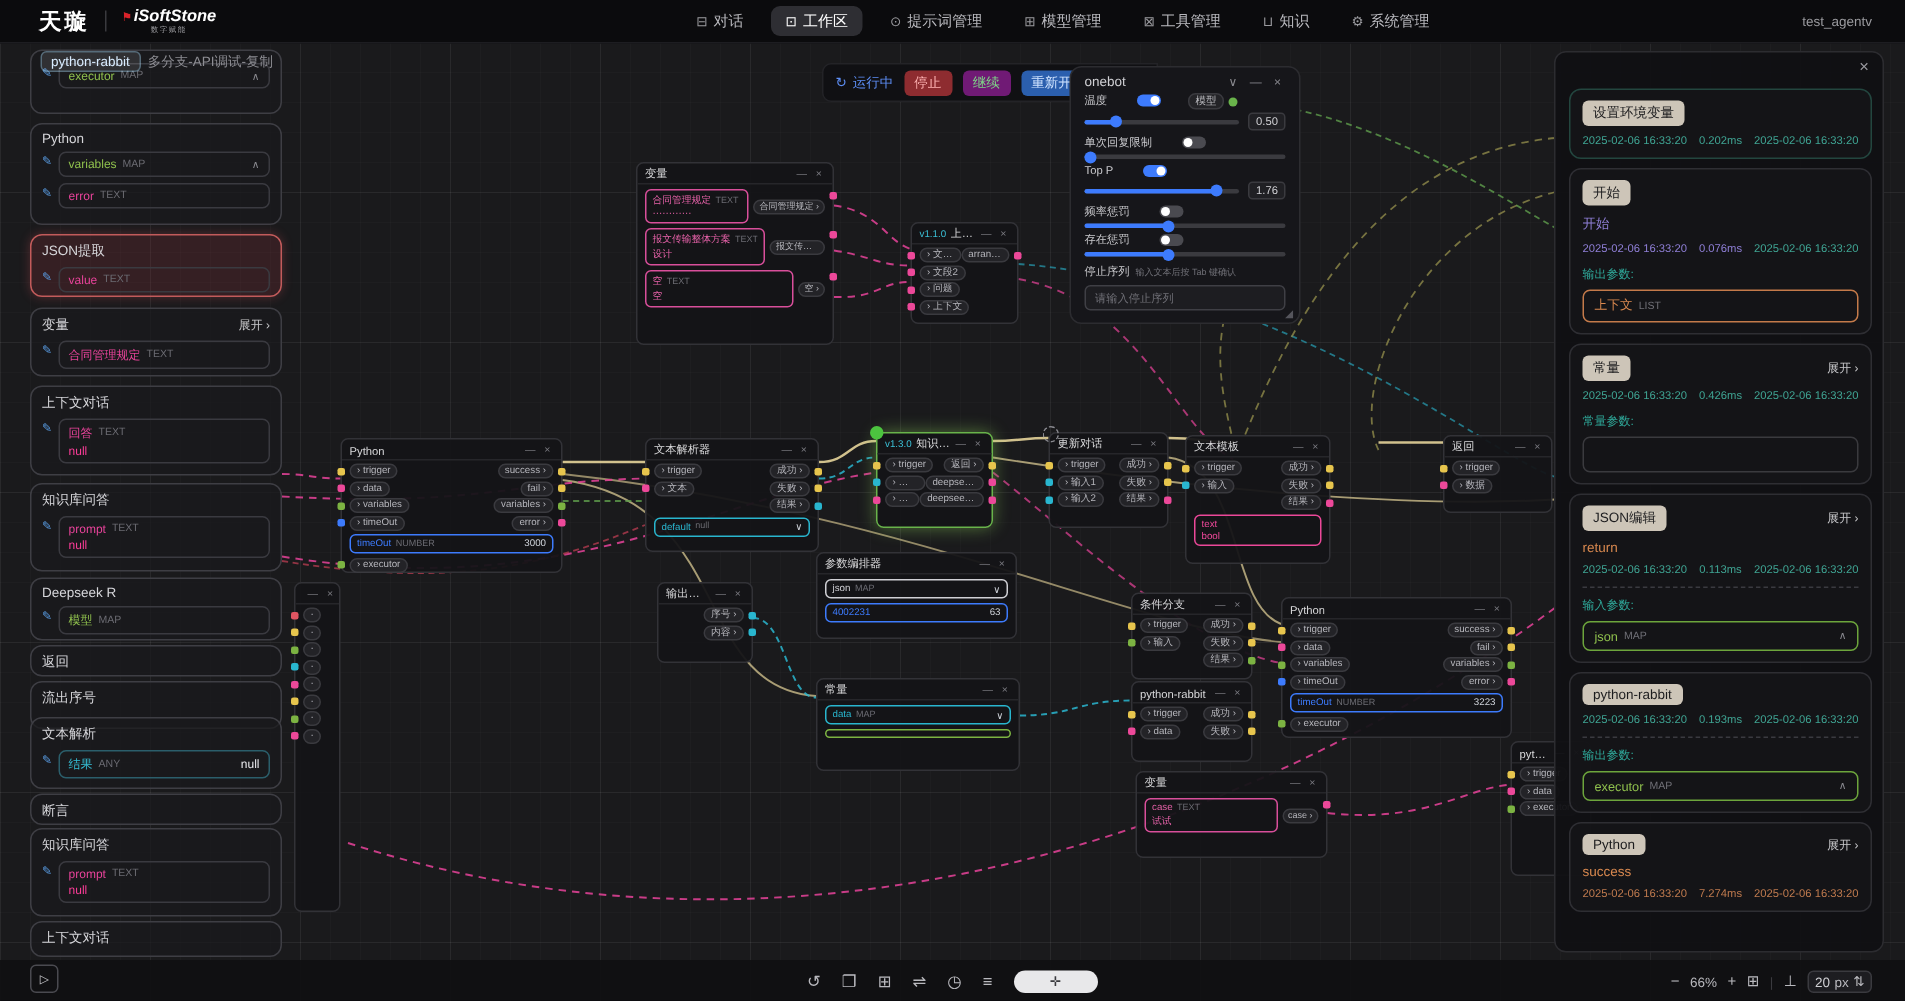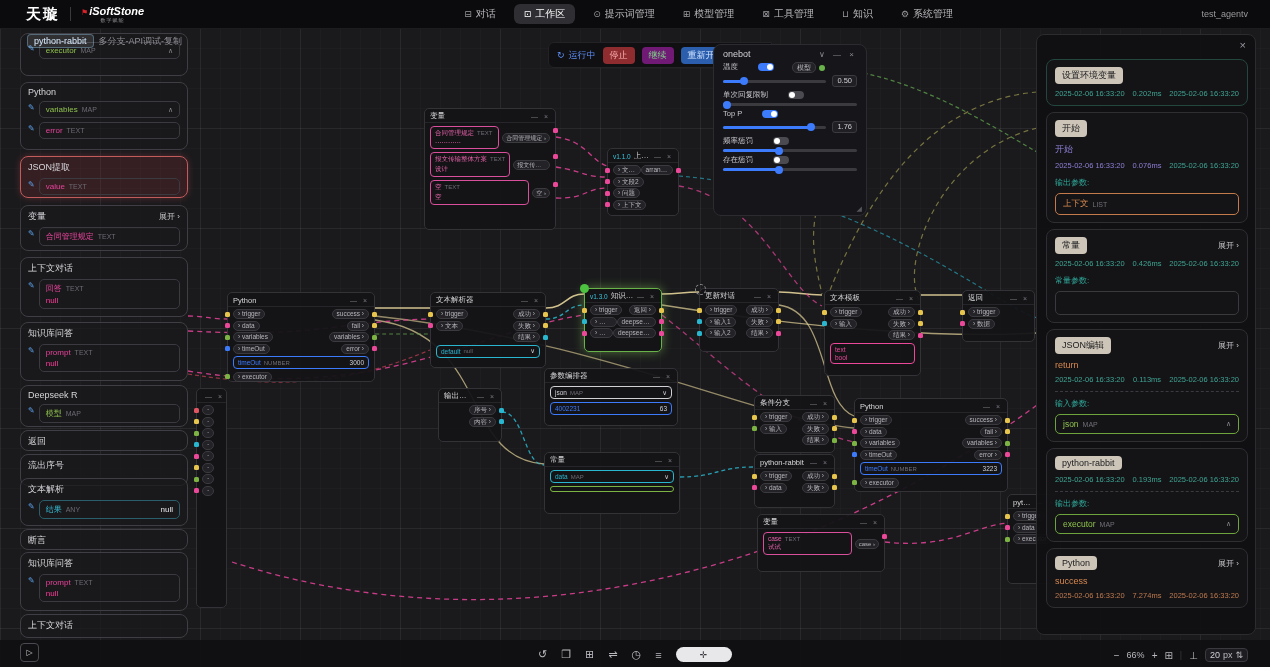--- a/index.html
+++ b/index.html
@@ -566,21 +566,21 @@
           <span class="pill">失败 ›</span>
           <span class="ndot r" style="background: rgb(231, 197, 77);"></span>
         </div>
         <div class="nrow">
           <span class="ndot l" style="background: rgb(41, 182, 207);"></span>
           <span class="pill">› 输入2</span>
           <span class="pill">结果 ›</span>
           <span class="ndot r" style="background: rgb(236, 72, 153);"></span>
         </div>
       </div>
-      <div class="node" style="left: 824px; top: 290px; width: 97px; height: 86px;">
+      <div class="node" style="left: 790px; top: 290px; width: 97px; height: 86px;">
         <div class="nhead">
           <span class="ntitle">文本模板</span>
           <span class="nctl">—  ×</span>
         </div>
         <div class="nrow">
           <span class="ndot l" style="background: rgb(231, 197, 77);"></span>
           <span class="pill">› trigger</span>
           <span class="pill">成功 ›</span>
           <span class="ndot r" style="background: rgb(231, 197, 77);"></span>
         </div>
@@ -906,20 +906,27 @@
             </span>
           </div>
           <div class="slider-line">
             <div class="track">
               <div class="fill" style="width: 42%;"></div>
               <div class="knob2" style="left: 42%;"></div>
             </div>
           </div>
         </div>
       </div>
+    <div id="stop-seq">
+      <div id="ss-label-line">
+        <span id="ss-label">停止序列</span>
+        <span id="ss-hint">输入文本后按 Tab 键确认</span>
+      </div>
+      <input id="ss-input" placeholder="请输入停止序列" style="">
+    </div>
     <span id="mp-resize">◢</span>
   </div>
 
   <div class="float-tag" style="left:792px;top:62px;">
     <span class="ftxt">模型</span>
     <span class="fdot"></span>
   </div>
 
   <div id="rpanel">
     <span id="rp-close">×</span>

